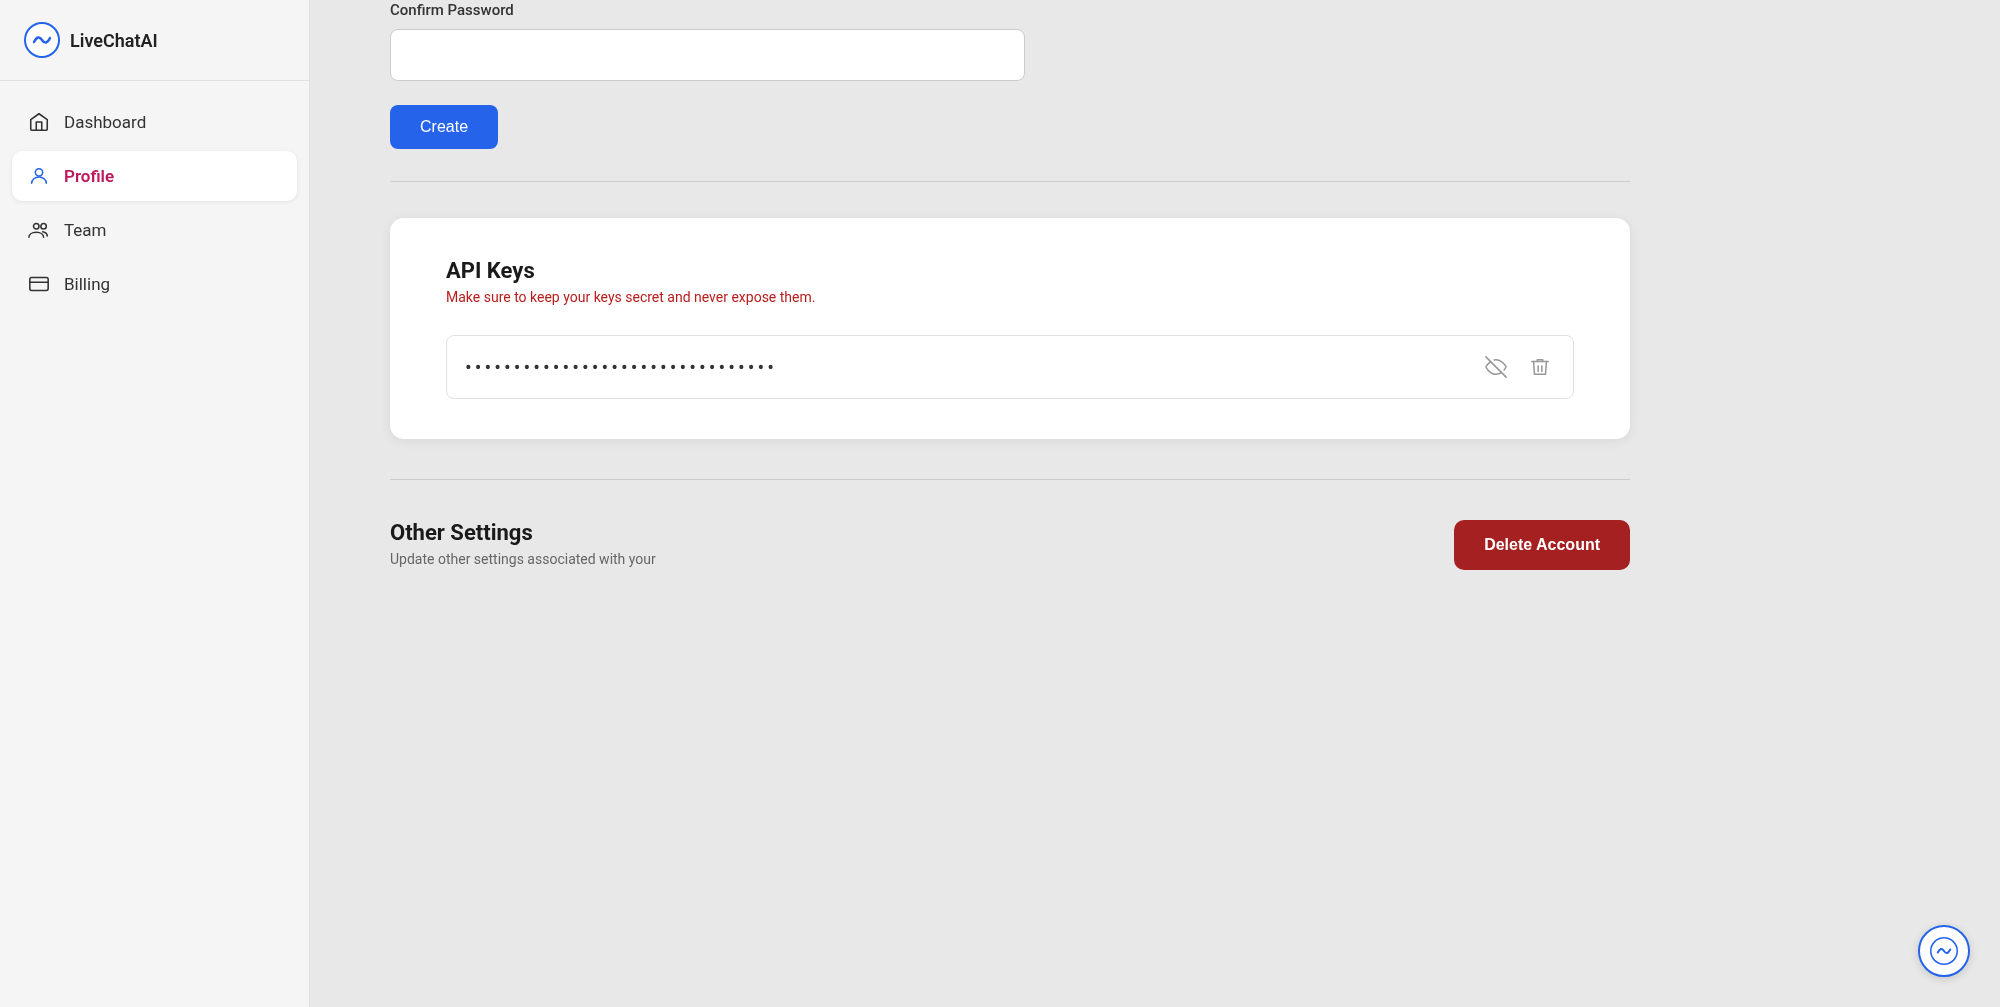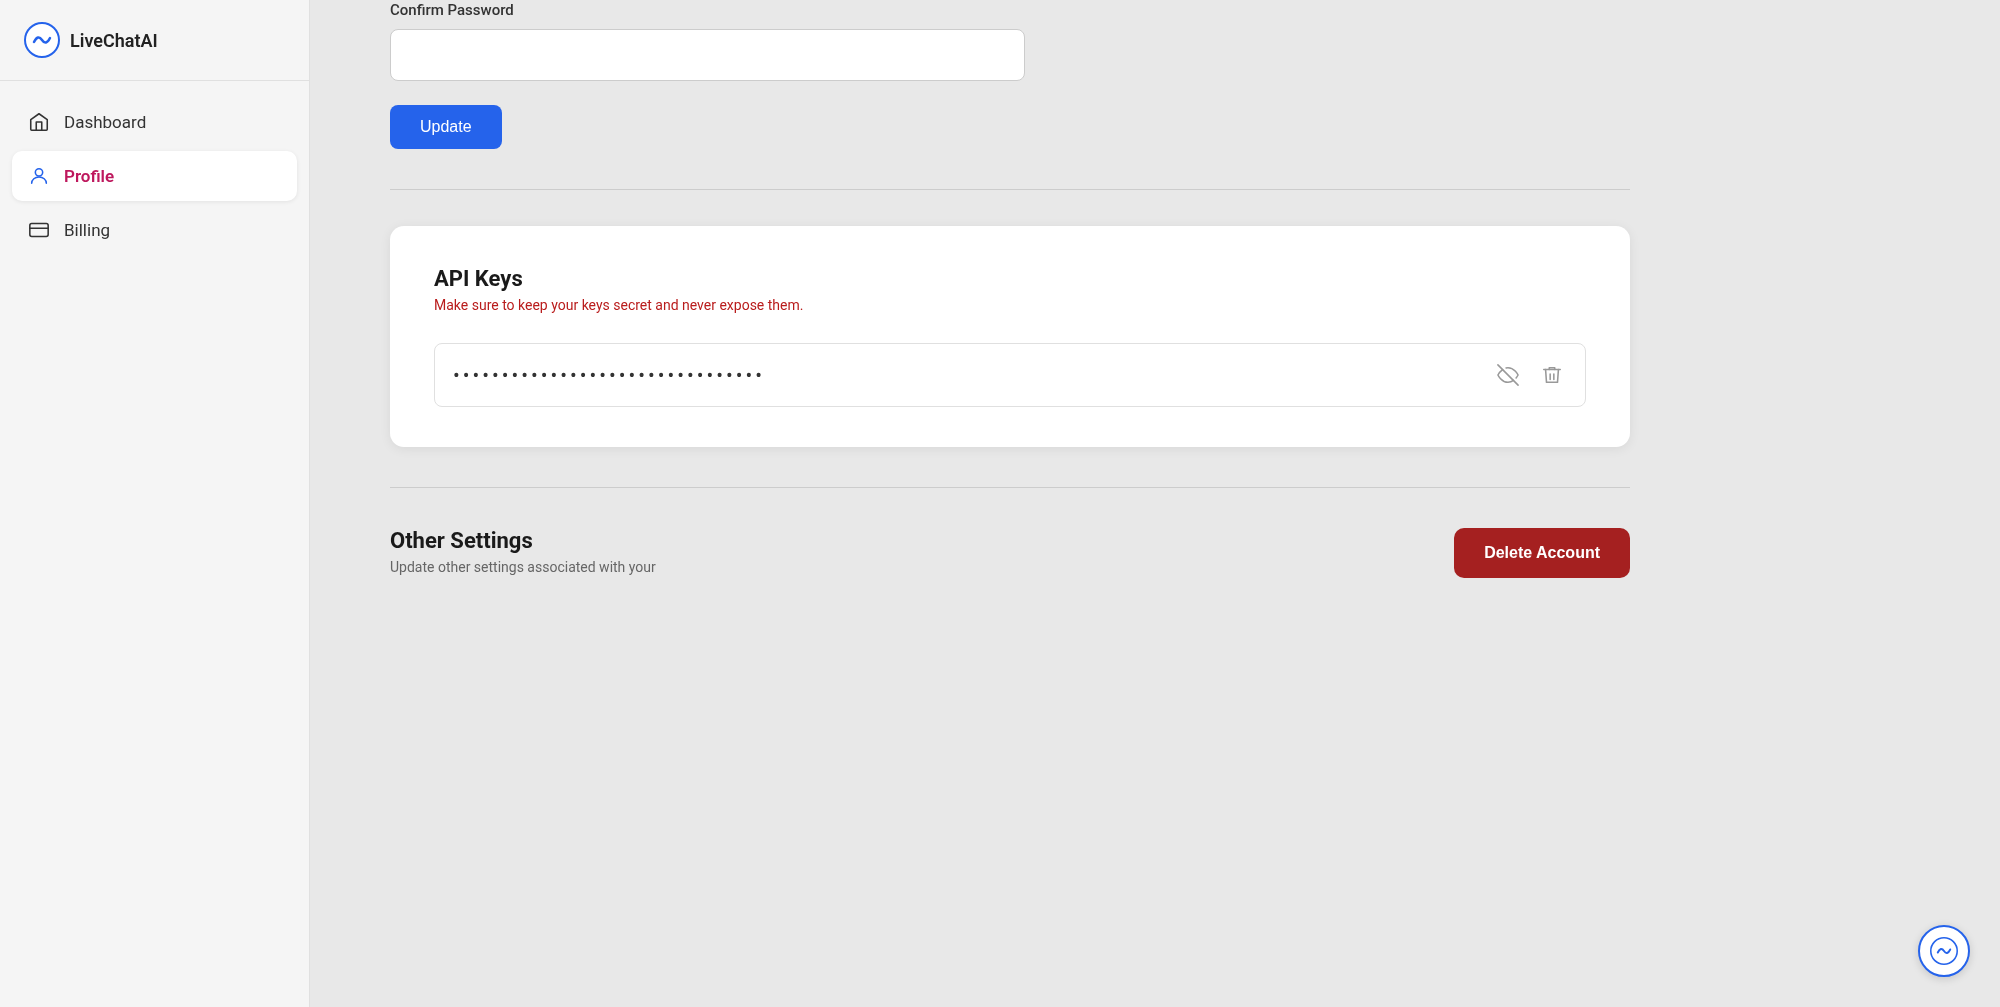--- a/index.html
+++ b/index.html
@@ -71,21 +71,21 @@
       position: relative;
     }
     .main-inner {
       padding: 0 80px 60px 80px;
       max-width: 1400px;
     }
 
     
     .password-section {
       padding-top: 0;
-      padding-bottom: 40px;
+      padding-bottom: 32px;
       border-bottom: 1px solid #ccc;
     }
     .confirm-password-label {
       font-size: 15px;
       color: #333;
       margin-bottom: 10px;
       font-weight: 500;
     }
     .text-input {
       width: 100%;
@@ -108,21 +108,21 @@
       padding: 13px 30px;
       font-size: 16px;
       font-weight: 500;
       cursor: pointer;
     }
 
     
     .api-keys-card {
       background: #fff;
       border-radius: 14px;
-      padding: 40px 44px;
+      padding: 40px 56px;
       margin-top: 36px;
       box-shadow: 0 2px 12px rgba(0,0,0,0.07);
     }
     .api-keys-header {
       display: flex;
       justify-content: space-between;
       align-items: flex-start;
       margin-bottom: 30px;
     }
     .api-keys-title {
@@ -257,41 +257,50 @@
     </div>
 
     <div class="sidebar-item active">
       <svg viewBox="0 0 24 24" fill="none" stroke="#2563eb" stroke-width="1.7" stroke-linecap="round" stroke-linejoin="round">
         <circle cx="12" cy="8" r="4"></circle>
         <path d="M4 20c0-4 3.6-7 8-7s8 3 8 7"></path>
       </svg>
       <span>Profile</span>
     </div>
 
+    <div class="sidebar-item">
+      <svg viewBox="0 0 24 24" fill="none" stroke="currentColor" stroke-width="1.7" stroke-linecap="round" stroke-linejoin="round">
+        <circle cx="9" cy="8" r="3"></circle>
+        <circle cx="17" cy="8" r="3"></circle>
+        <path d="M1 20c0-3 3-5.5 8-5.5s8 2.5 8 5.5"></path>
+        <path d="M16 14c2.5.5 5 2 5 4.5"></path>
+      </svg>
+      <span>Team</span>
+    </div>
 
     <div class="sidebar-item">
       <svg viewBox="0 0 24 24" fill="none" stroke="currentColor" stroke-width="1.7" stroke-linecap="round" stroke-linejoin="round">
         <rect x="2" y="5" width="20" height="14" rx="2"></rect>
         <line x1="2" y1="10" x2="22" y2="10"></line>
       </svg>
       <span>Billing</span>
     </div>
   </nav>
 </div>
 
 <div class="main">
   <div class="main-inner">
 
     <div class="password-section">
       <div style="margin-bottom: 10px;">
         <label class="confirm-password-label">Confirm Password</label>
       </div>
       <input class="text-input" type="password" value="" style="">
       <div>
-        <button class="update-btn">Update</button>
+        <button class="update-btn">Create</button>
       </div>
     </div>
 
     <div class="api-keys-card">
       <div class="api-keys-header">
         <div>
           <div class="api-keys-title">API Keys</div>
           <div class="api-keys-subtitle">Make sure to keep your keys secret and never expose them.</div>
         </div>
       </div>

